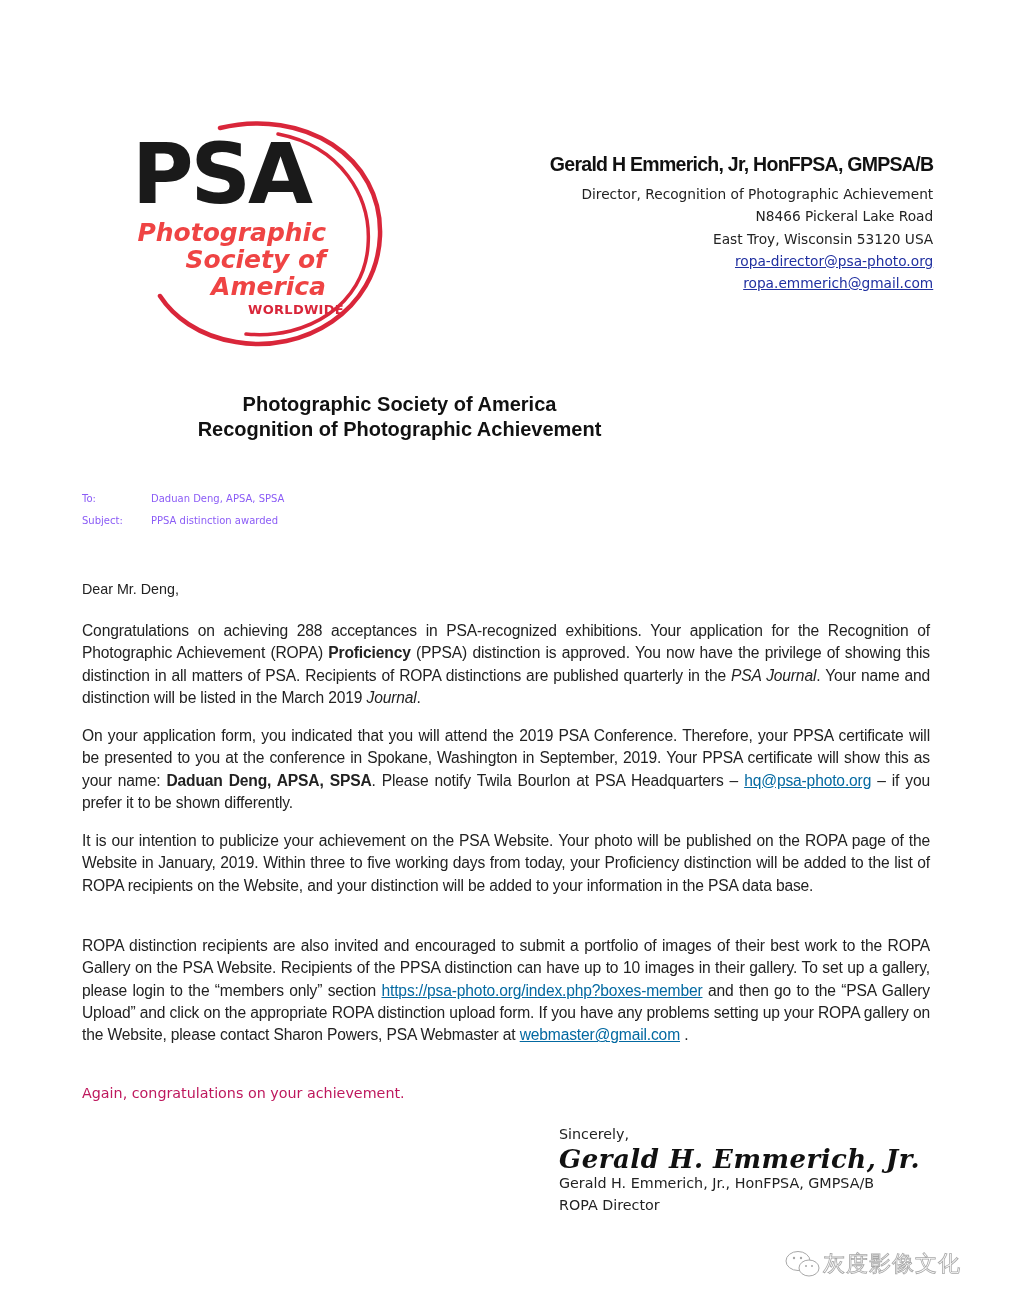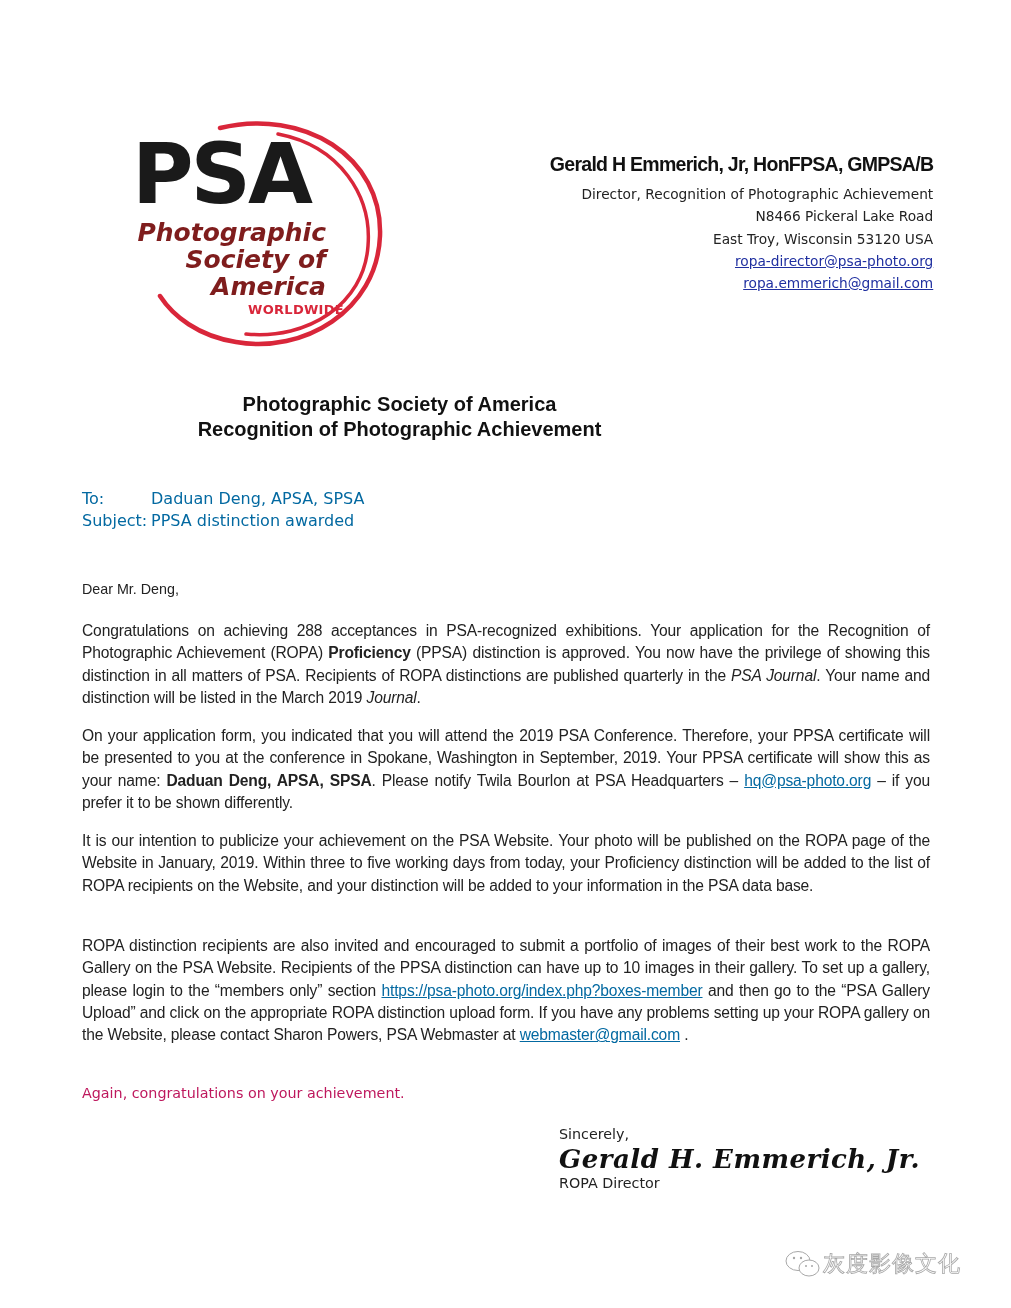--- a/index.html
+++ b/index.html
@@ -6,41 +6,41 @@
   body { width: 1011px; height: 1308px; position: relative; overflow: hidden;
          font-family: "Liberation Sans", sans-serif; color: #1a1a1a; }
   .abs { position: absolute; }
 
   
   #logo { left: 128px; top: 116px; width: 260px; height: 235px; }
   #logo svg { width: 260px; height: 235px; display: block; }
   .logo-psa { position: absolute; left: 4px; top: 16px; font-family: "DejaVu Sans", sans-serif;
               font-weight: bold; font-size: 84px; letter-spacing: -3px; color: #1a1a1a; line-height: 1; }
   .logo-line { position: absolute; font-family: "DejaVu Sans", sans-serif; font-weight: bold;
-               font-style: italic; font-size: 25px; color: #7f1d1d; line-height: 1; text-align: right; }
+               font-style: italic; font-size: 25px; color: #ef4444; line-height: 1; text-align: right; }
   .logo-ww { position: absolute; font-family: "DejaVu Sans", sans-serif; font-weight: bold;
              font-size: 13px; color: #d9263a; letter-spacing: 0.3px; margin-left: 40px; }
 
   
   #letterhead { right: 78px; top: 152px; text-align: right; }
   .lh-name { font-family: "Liberation Sans", sans-serif; font-weight: bold; font-size: 21px;
              letter-spacing: -0.8px; color: #111; margin-bottom: 7px; transform: scaleX(0.93);
              transform-origin: right center; }
   .lh-line { font-family: "DejaVu Sans", sans-serif; font-size: 14.3px; color: #222; line-height: 22.3px;
              transform: scaleX(0.96); transform-origin: right center; }
   .lh-link { color: #1f2fa0; text-decoration: underline; }
 
   
   #title-block { left: 0; width: 799px; top: 392px; text-align: center; }
   .title-line { font-family: "Liberation Sans", sans-serif; font-weight: bold; font-size: 20px;
                 line-height: 25px; color: #111; }
 
   
-  #memo { left: 82px; top: 488px; font-family: "DejaVu Sans", sans-serif; font-size: 16px;
-          line-height: 22px; color: #0369a1; }
+  #memo { left: 82px; top: 488px; font-family: "DejaVu Sans", sans-serif; font-size: 10px;
+          line-height: 22px; color: #8b5cf6; }
   .memo-row { display: flex; }
   .memo-label { width: 69px; }
 
   #salutation { left: 82px; top: 581px; font-family: Liberation Sans, sans-serif; font-size: 14.3px; color: #222; }
 
   
   .para { position: absolute; left: 82px; width: 848px; font-family: "Liberation Sans", sans-serif;
           font-size: 15.6px; line-height: 22.3px; color: #222; text-align: justify;
           letter-spacing: -0.15px; }
   .para a, .link { color: #0369a1; text-decoration: underline; }
@@ -108,20 +108,21 @@
 
 <div class="para" style="top:830px;">It is our intention to publicize your achievement on the PSA Website.  Your photo will be published on the ROPA page of the Website in January, 2019.  Within three to five working days from today, your Proficiency distinction will be added to the list of ROPA recipients on the Website, and your distinction will be added to your information in the PSA data base.</div>
 
 <div class="para" style="top:935px;"><span>ROPA distinction recipients are also invited and encouraged to submit a portfolio of images of their best work to the ROPA Gallery on the PSA Website.  Recipients of the PPSA distinction can have up to 10 images in their gallery. To set up a gallery, please login to the “members only” section </span><a>https://psa-photo.org/index.php?boxes-member</a><span> and then go to the “PSA Gallery Upload” and click on the appropriate ROPA distinction upload form.  If you have any problems setting up your ROPA gallery on the Website, please contact Sharon Powers, PSA Webmaster at </span><a>webmaster@gmail.com</a><span> .</span></div>
 
 <div id="closing-line" class="abs">Again, congratulations on your achievement.</div>
 
 <div id="signature" class="abs">
   <div>Sincerely,</div>
   <div class="sig-script">Gerald H. Emmerich, Jr.</div>
+  <div>Gerald H. Emmerich, Jr., HonFPSA, GMPSA/B</div>
   <div>ROPA Director</div>
 </div>
 
 <div id="watermark" class="abs">
   <svg width="40" height="30" viewBox="0 0 40 30">
     <ellipse cx="15" cy="12" rx="12" ry="9.5" fill="none" stroke="#8a8a8a" stroke-width="1"></ellipse>
     <ellipse cx="26" cy="19" rx="10" ry="8" fill="#fff" stroke="#8a8a8a" stroke-width="1"></ellipse>
     <circle cx="11" cy="9" r="1.2" fill="#8a8a8a"></circle>
     <circle cx="18" cy="9" r="1.2" fill="#8a8a8a"></circle>
     <circle cx="23" cy="17" r="1" fill="#8a8a8a"></circle>

